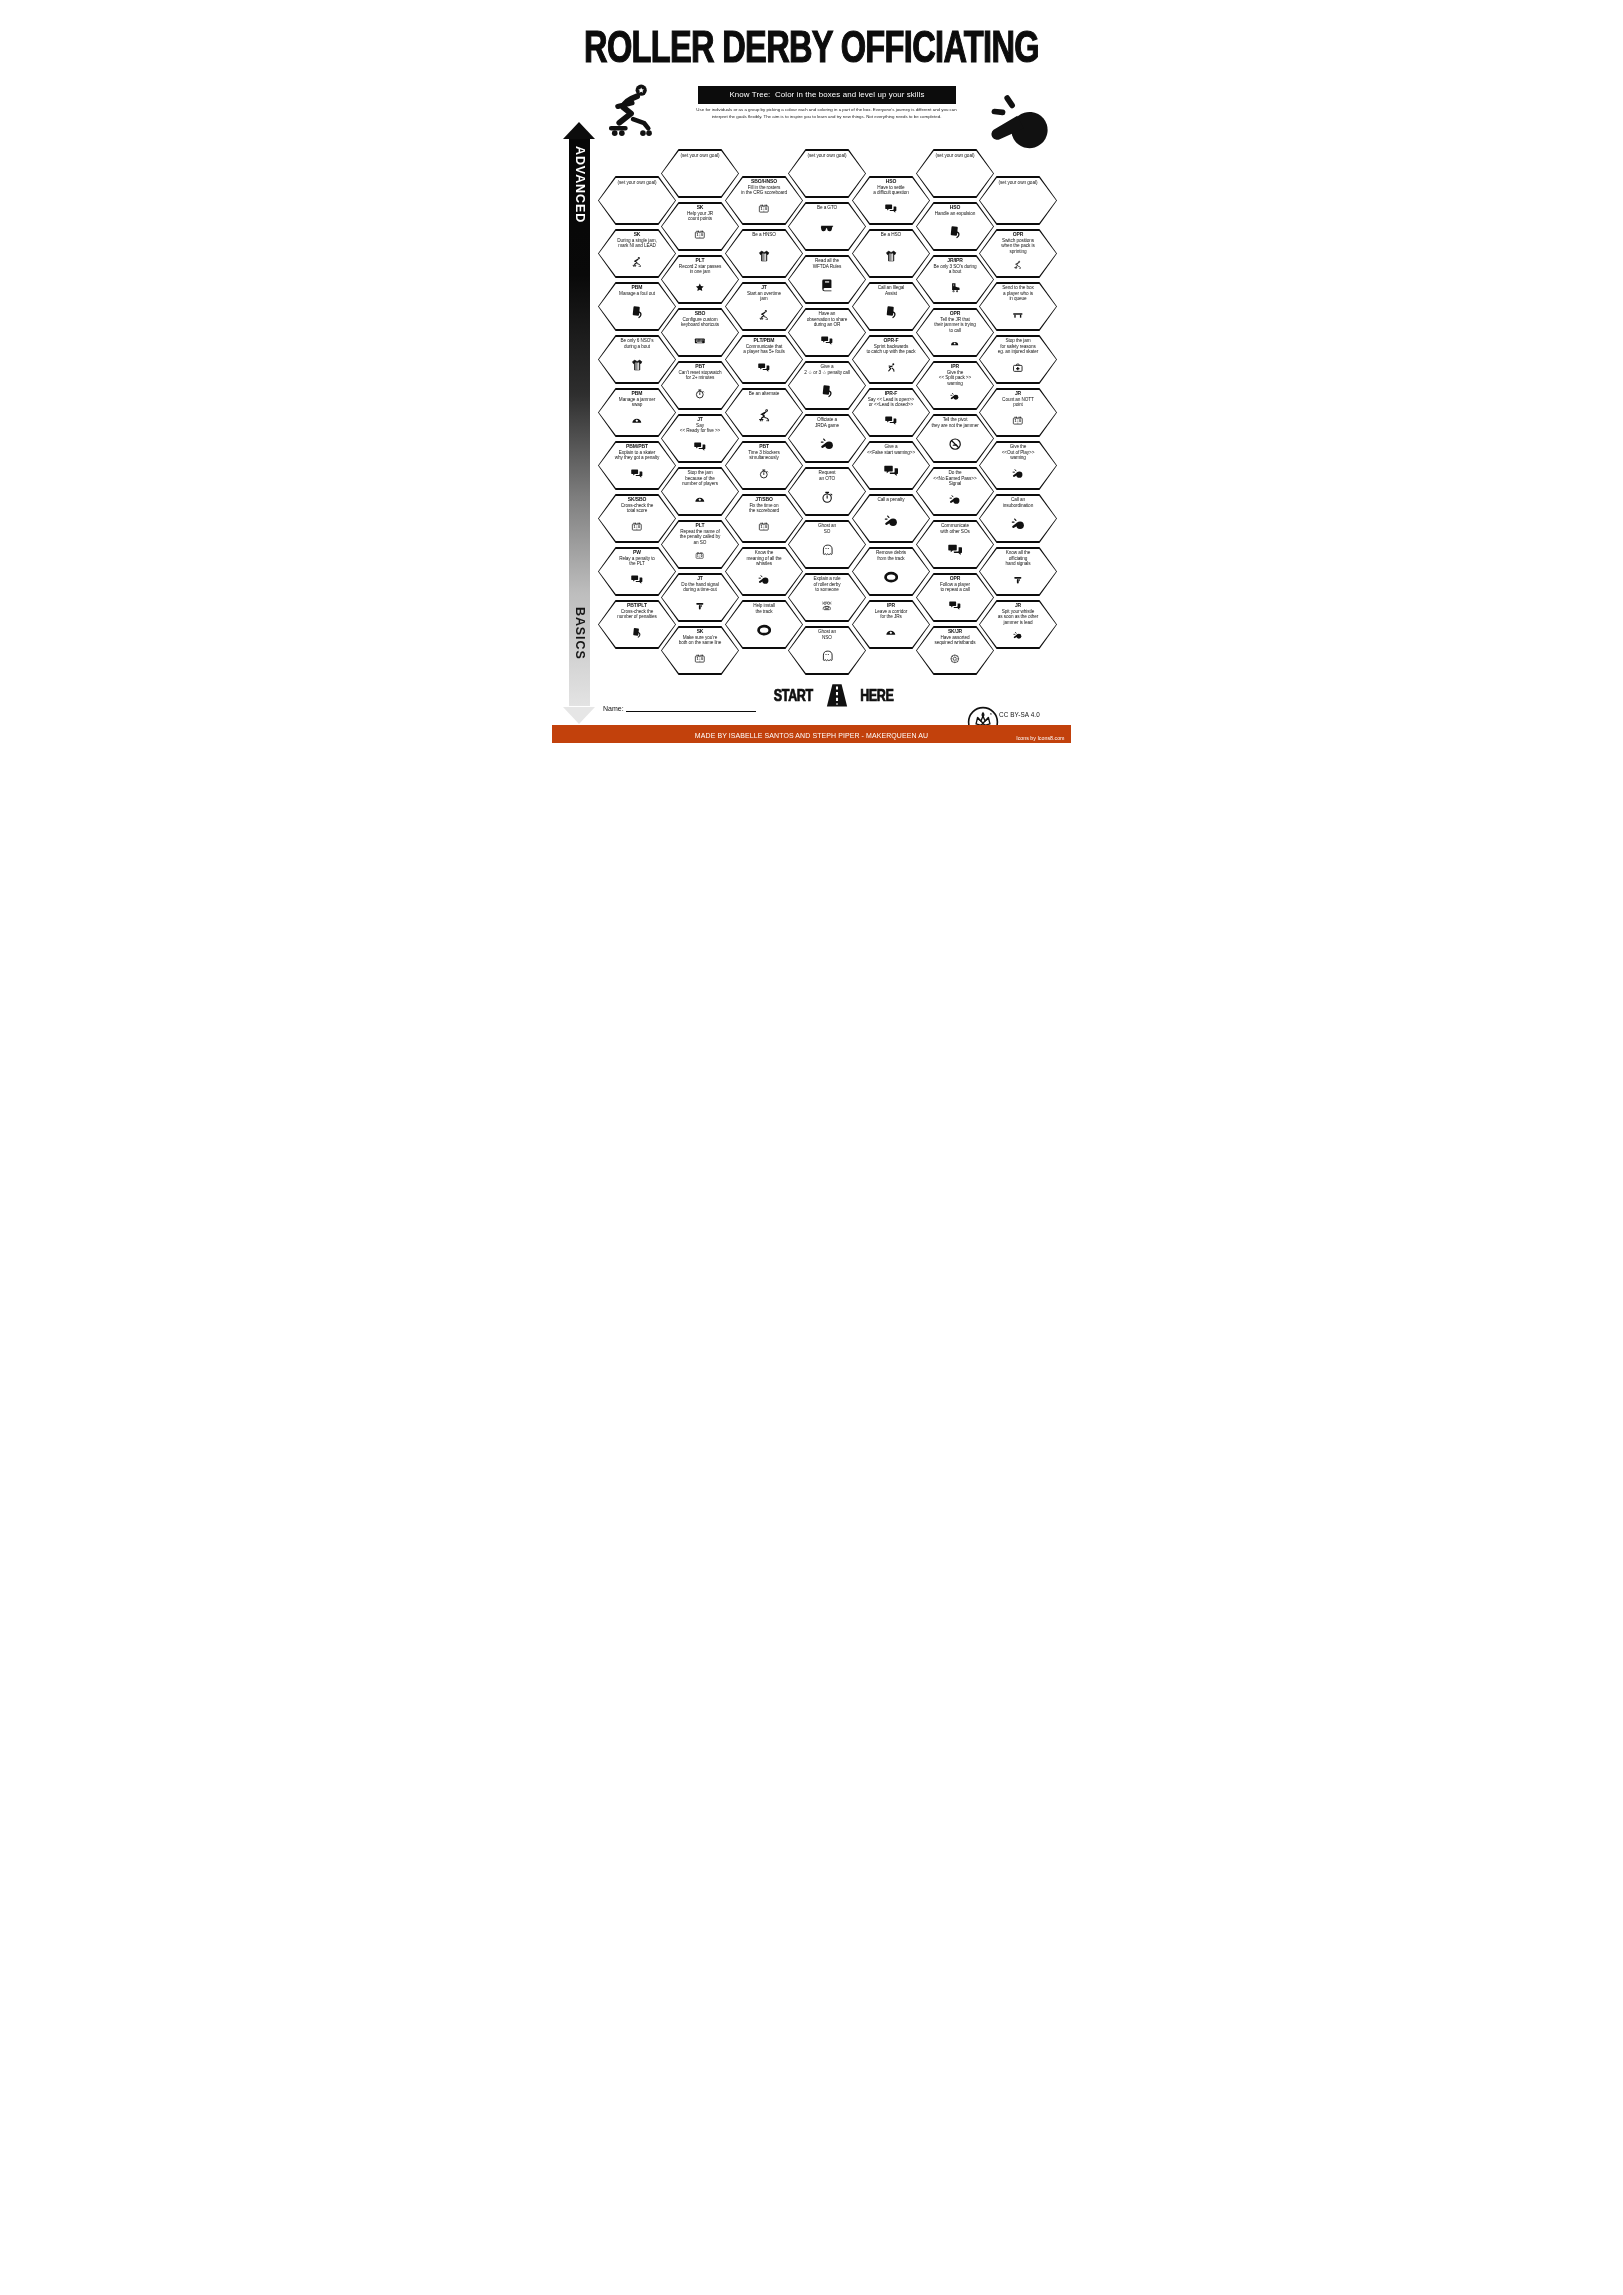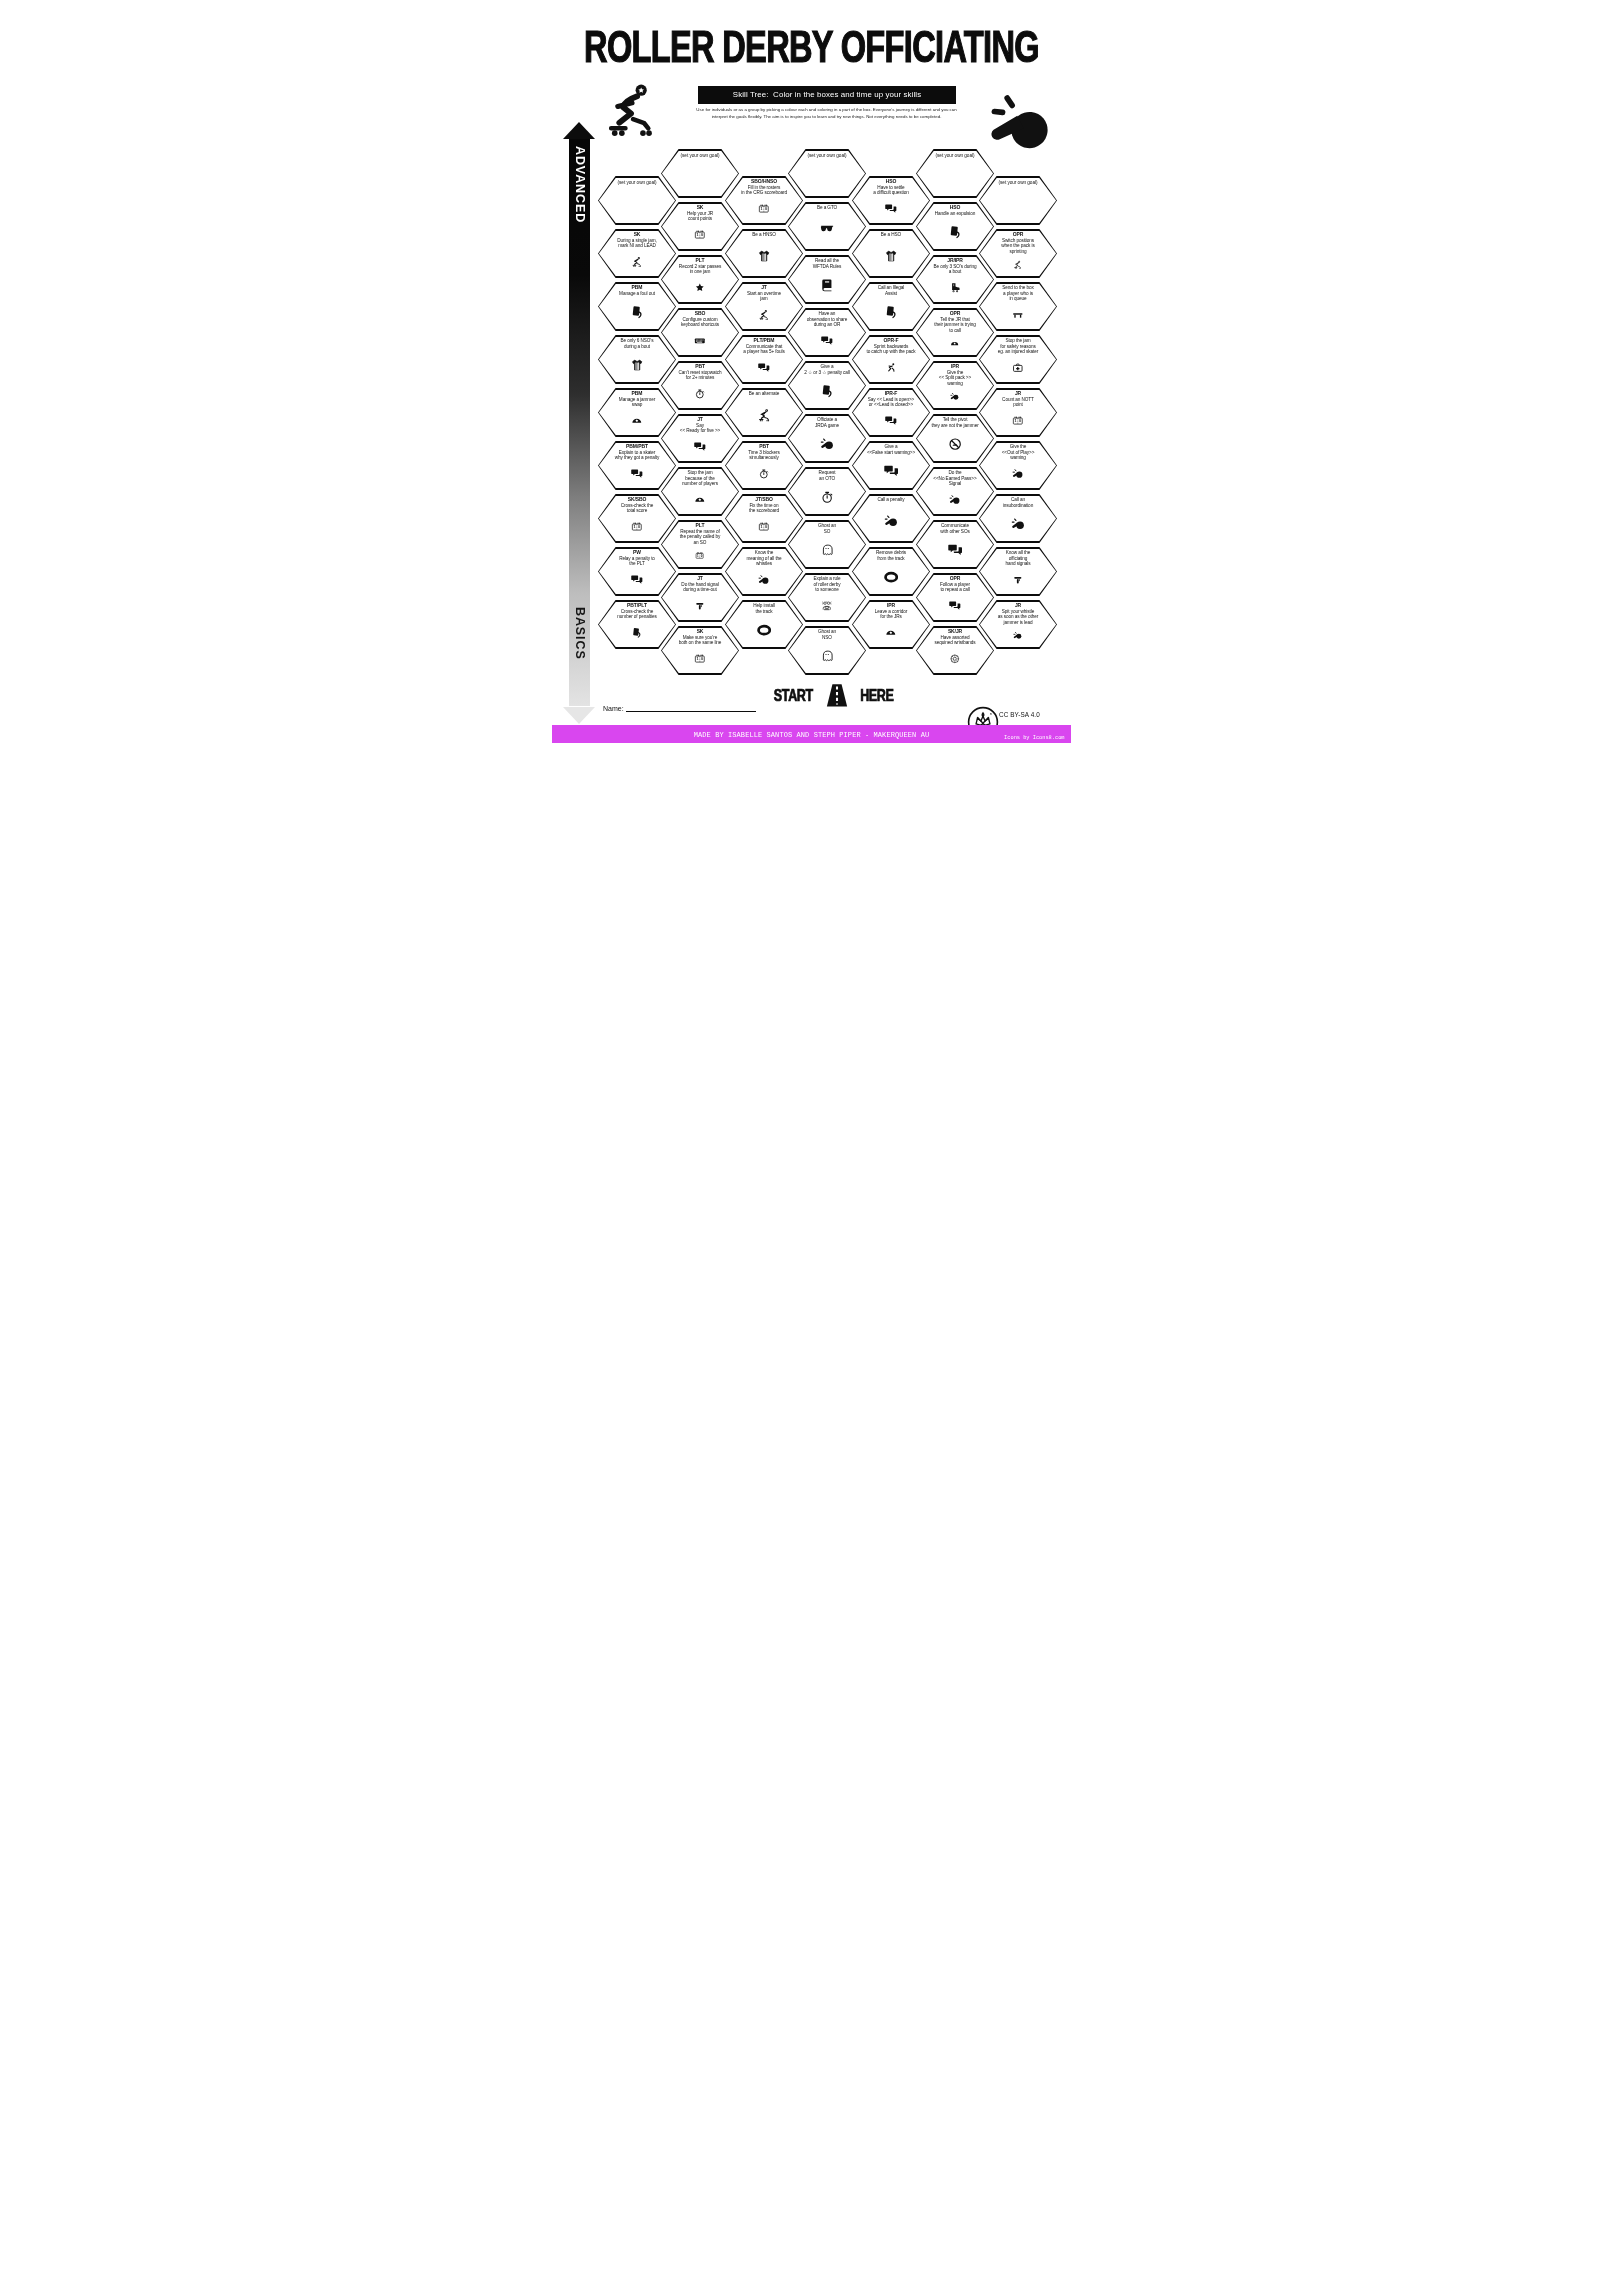--- a/index.html
+++ b/index.html
@@ -36,21 +36,21 @@
   .hex-c .txt{font-size:4.7px;letter-spacing:-0.1px;line-height:1.16;white-space:pre-line;width:112%;}
   .hex-c .icw{flex:1;display:flex;align-items:center;justify-content:center;min-height:0;}
   .ic{display:block;}
   
   .startrow{position:absolute;top:669px;left:217px;display:flex;align-items:center;gap:4.2px;}
   .startrow .w{font-size:15.7px;font-weight:bold;-webkit-text-stroke:0.7px #0c0c0c;transform:scale(.8,1.05);letter-spacing:-0.5px;white-space:nowrap;}
   .namerow{position:absolute;left:51px;top:692px;display:flex;align-items:flex-end;}
   .namerow .nl{font-size:7px;}
   .namerow .line{width:130px;border-bottom:1.1px solid #0c0c0c;height:7.4px;margin-left:2.8px;}
   .license{position:absolute;left:447px;top:699px;font-size:6.7px;letter-spacing:0.1px;transform:scaleX(.95);transform-origin:left;}
-  .footer{position:absolute;left:0;top:713px;width:100%;height:18px;background:#d946ef;color:#fff;font-family:Liberation Mono, monospace;}
+  .footer{position:absolute;left:0;top:713px;width:100%;height:18px;background:#c2410c;color:#fff;}
   .footer .credit{position:absolute;width:100%;text-align:center;top:6px;font-size:7.2px;letter-spacing:0.1px;transform:scaleX(.97);}
   .footer .icons8{position:absolute;right:6.5px;top:9.7px;font-size:5.3px;color:#fff;}
   .logo{position:absolute;left:415px;top:694px;}
 </style>
 </head>
 <body>
 
 <svg width="0" height="0" style="position:absolute" aria-hidden="true">
 <defs>
 <g id="i-chat">
@@ -199,21 +199,21 @@
           <path stroke-width=".8" d="M17.8 5.4l.3 1M5.3 14.9l.9.5M18.8 15.1l-.9.5"></path>
         </g>
       </g>
 </defs>
 </svg>
 
 <div class="page">
 
   <div class="title">ROLLER DERBY OFFICIATING</div>
 
-  <div class="banner">Skill Tree:  Color in the boxes and time up your skills</div>
+  <div class="banner">Know Tree:  Color in the boxes and level up your skills</div>
   <div class="desc">Use for individuals or as a group by picking a colour each and coloring in a part of the box.  Everyone’s journey is different and you can
 interpret the goals flexibly.  The aim is to inspire you to learn and try new things. Not everything needs to be completed.</div>
 
   <svg class="deco" style="left:48px;top:65px" width="61" height="65" viewBox="0 0 24 24">
       <use href="#i-skater"></use>
     </svg>
 
   <svg class="deco" style="left:435px;top:78px;transform:rotate(6deg)" width="68" height="68" viewBox="0 0 24 24">
       <use href="#i-whistle"></use>
     </svg>

